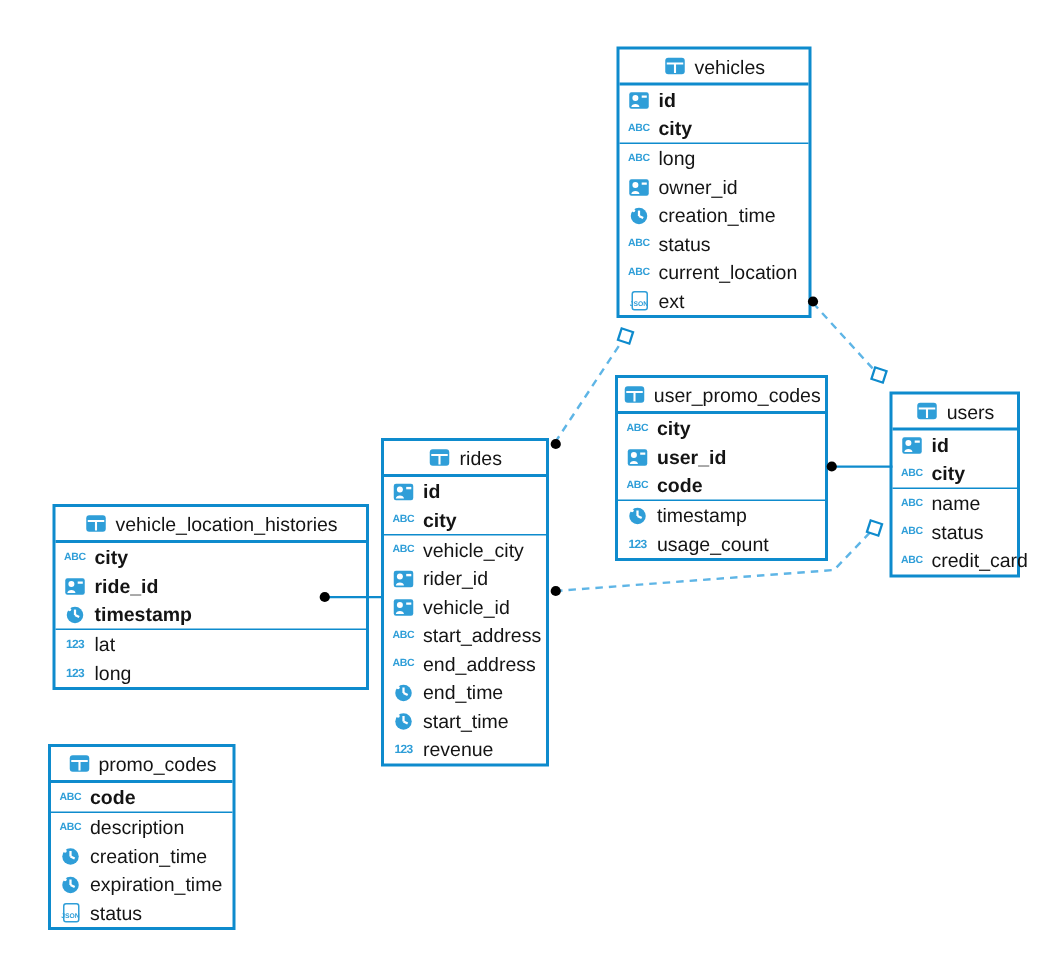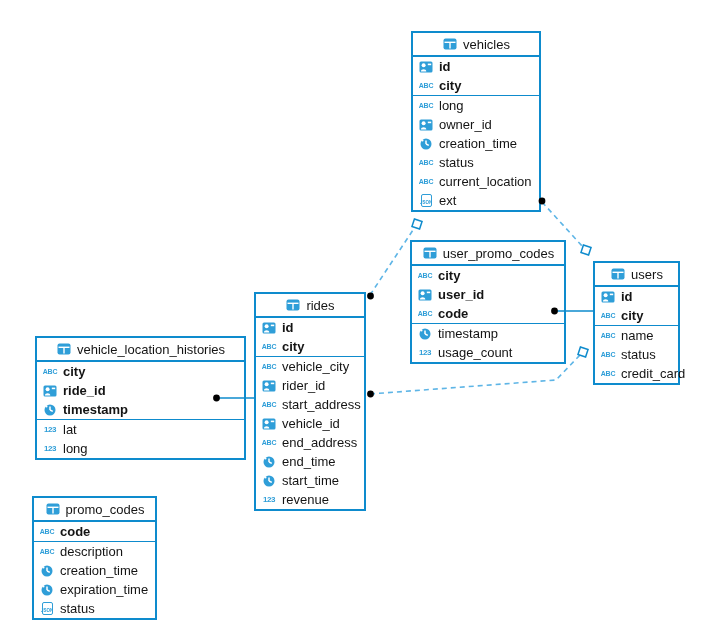--- a/index.html
+++ b/index.html
@@ -147,21 +147,21 @@
         </div>
       <div class="row">
           <span class="ic">
             <span class="ic-json">JSON</span>
           </span>
           <span class="fname">ext</span>
         </div>
     </div>
   </div>
 
-  <div class="tbl" style="left:410px;top:240px;width:156px">
+  <div class="tbl" style="left:410px;top:250px;width:142px">
     <div class="tbl-h">
       <span class="ic">
           <svg class="gl" width="14" height="12">
             <use href="#sym-table"></use>
           </svg>
         </span>
       <span>user_promo_codes</span>
     </div>
     <div class="sec">
       <div class="row pk">
@@ -285,34 +285,34 @@
       <div class="row">
           <span class="ic">
             <svg class="gl" width="14" height="12">
               <use href="#sym-id"></use>
             </svg>
           </span>
           <span class="fname">rider_id</span>
         </div>
       <div class="row">
           <span class="ic">
+            <svg class="gl" width="14" height="12">
+              <use href="#sym-id"></use>
+            </svg>
+          </span>
+          <span class="fname">vehicle_id</span>
+        </div>
+      <div class="row">
+          <span class="ic">
             <span class="ic-abc">ABC</span>
           </span>
           <span class="fname">start_address</span>
         </div>
       <div class="row">
           <span class="ic">
-            <svg class="gl" width="14" height="12">
-              <use href="#sym-id"></use>
-            </svg>
-          </span>
-          <span class="fname">vehicle_id</span>
-        </div>
-      <div class="row">
-          <span class="ic">
             <span class="ic-abc">ABC</span>
           </span>
           <span class="fname">end_address</span>
         </div>
       <div class="row">
           <span class="ic">
             <svg class="gl" width="12" height="12">
               <use href="#sym-clock"></use>
             </svg>
           </span>

